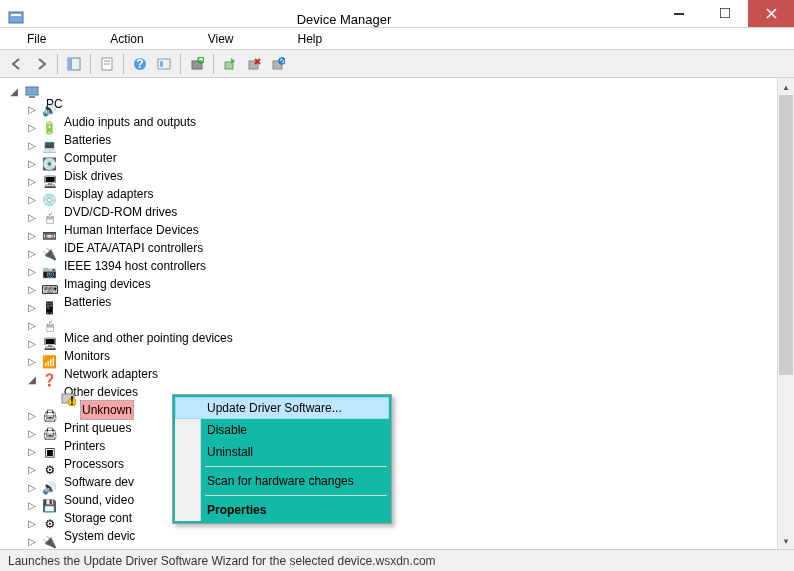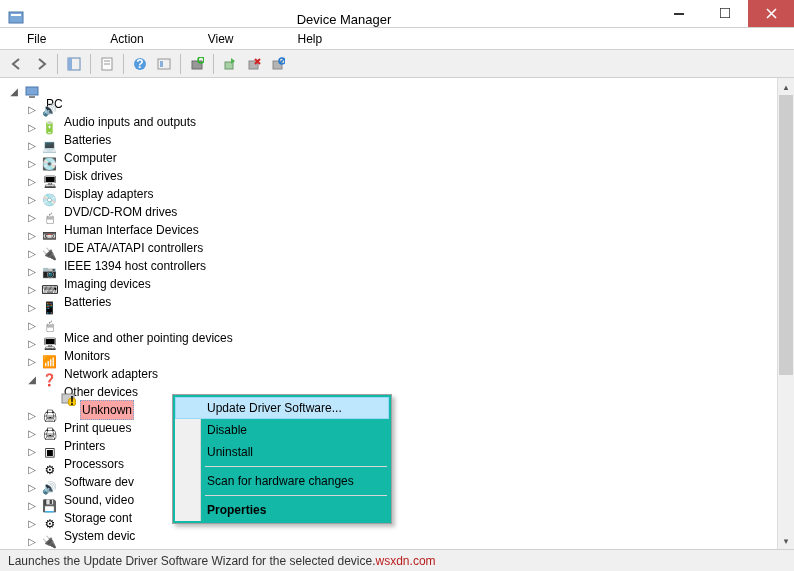--- a/index.html
+++ b/index.html
@@ -324,14 +324,14 @@
       <span>Scan for hardware changes</span>
     </div>
   <div class="msep"></div>
   <div class="mi bold">
       <span>Properties</span>
     </div>
 </div>
 
 <div class="status">
   <span>Launches the Update Driver Software Wizard for the selected device.</span>
-  <span style="color:#b91c1c">wsxdn.com</span>
+  <span style="color:#404040">wsxdn.com</span>
 </div>
 
 </body></html>

